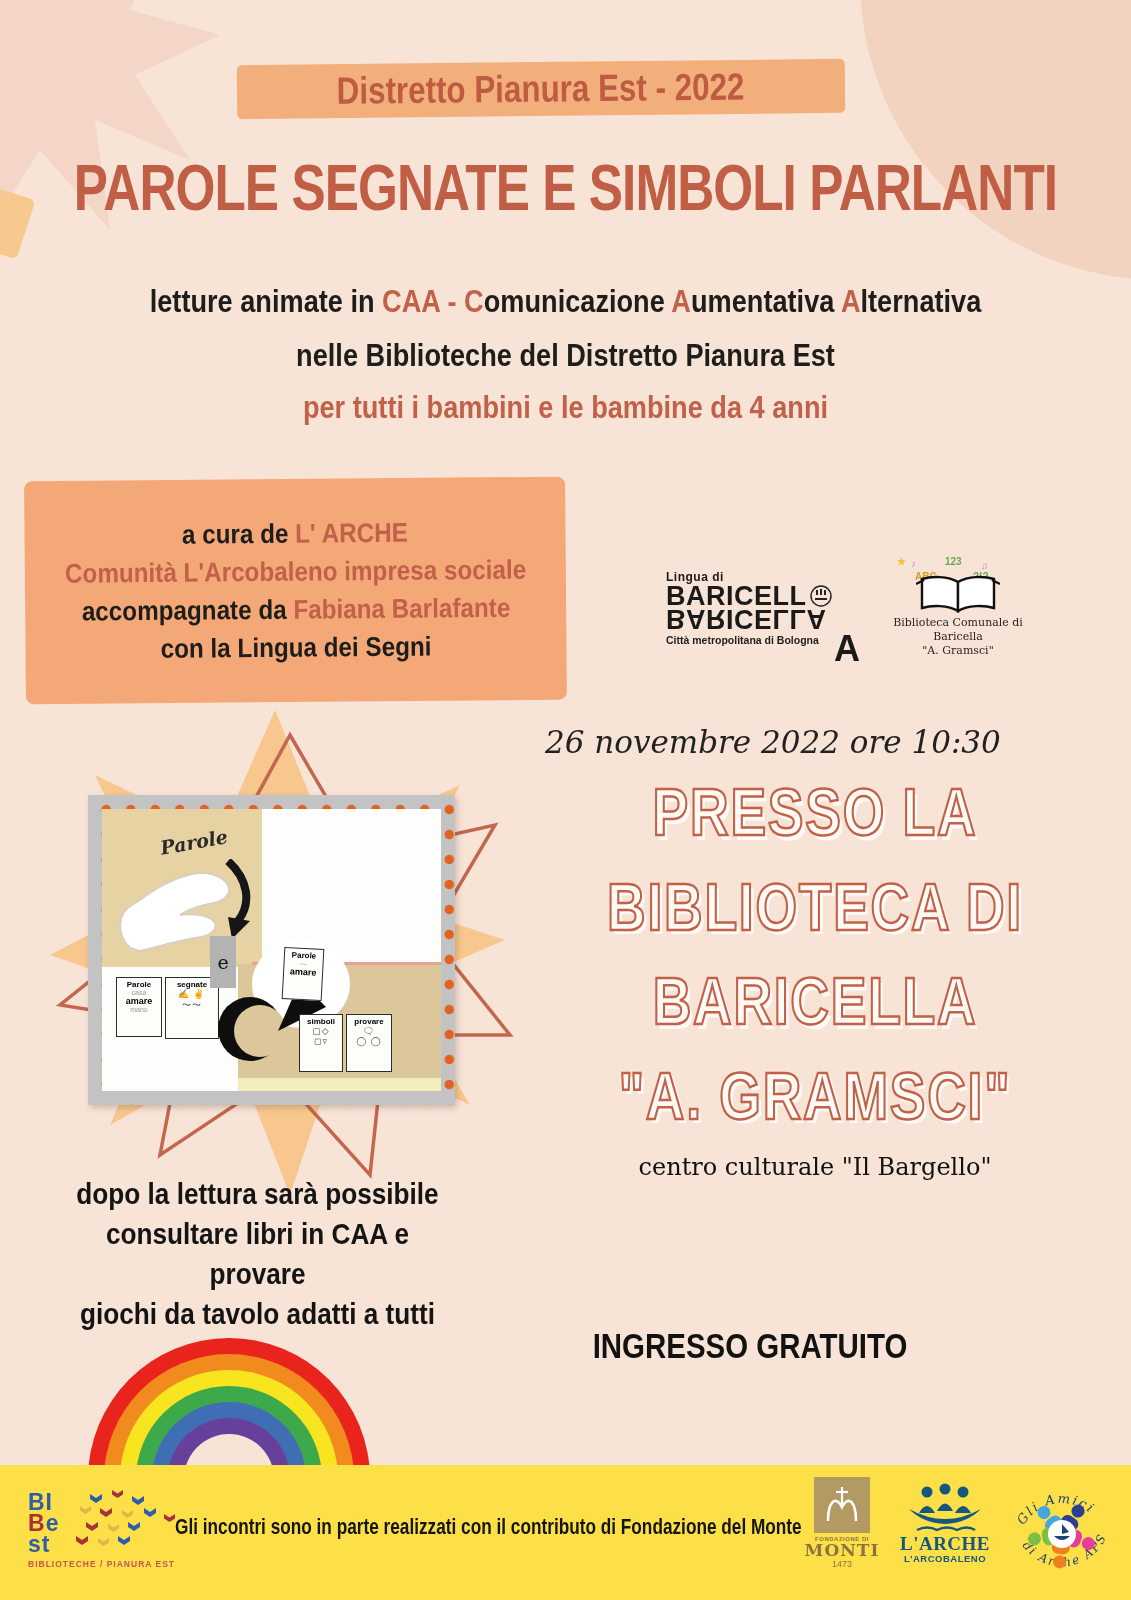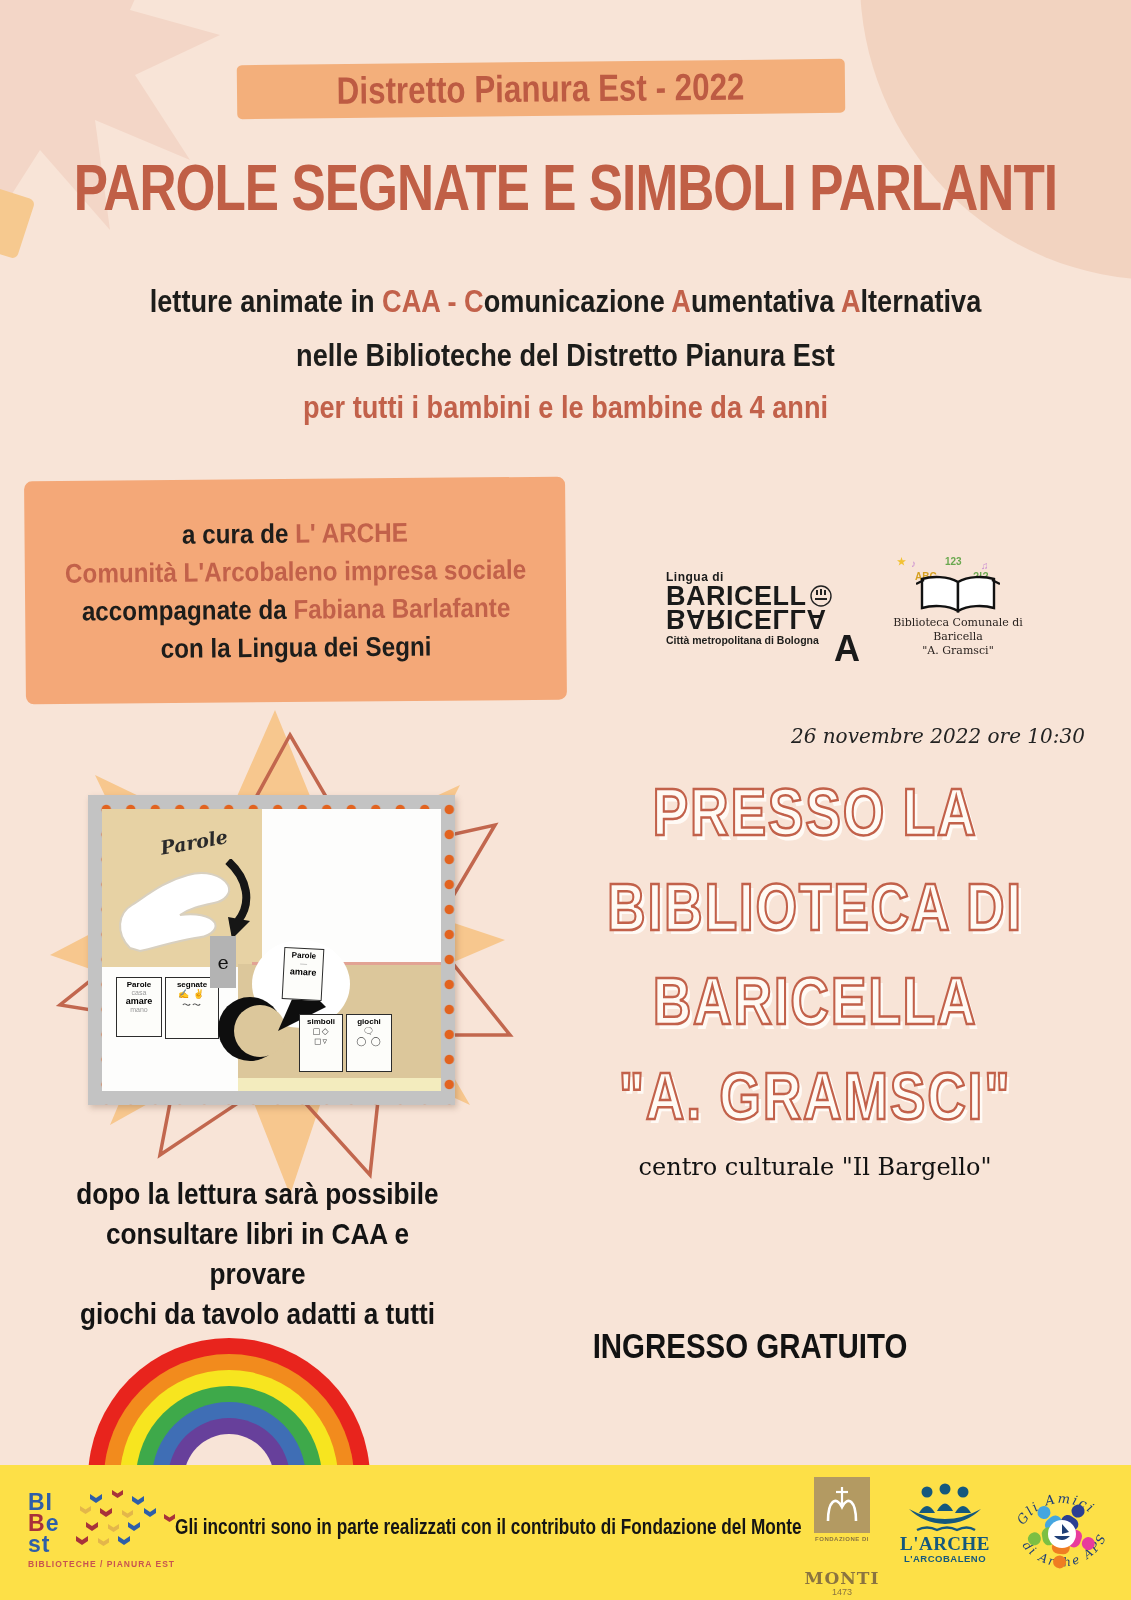--- a/index.html
+++ b/index.html
@@ -30,21 +30,21 @@
   .comune .nm{font-size:27px;font-weight:900;letter-spacing:0.5px;line-height:24px;display:flex;align-items:flex-start;gap:2px;}
   .comune .nm-mir{font-size:27px;font-weight:900;letter-spacing:0.5px;line-height:22px;transform:scaleY(-1);display:inline-block;}
   .comune .sub{position:static;transform:none;font-size:10.5px;font-weight:700;text-align:left;margin-top:2px;}
   .comune .biga{position:absolute;left:168px;top:58px;font-size:36px;font-weight:900;}
   
   .library{position:absolute;left:893px;top:558px;width:130px;text-align:center;color:#2a2320;}
   .library .deco{position:relative;height:58px;}
   .library .lbl{font-family:"DejaVu Serif",serif;font-weight:400;font-size:11px;line-height:14px;}
   .library .d{position:absolute;font-size:10px;font-weight:700;}
   
-  .event-date{position:absolute;left:545px;top:724px;width:540px;text-align:right;font-family:"DejaVu Serif",serif;font-style:italic;font-size:20px;color:#222;white-space:nowrap;}
+  .event-date{position:absolute;left:545px;top:724px;width:540px;text-align:left;font-family:"DejaVu Serif",serif;font-style:italic;font-size:31px;color:#222;white-space:nowrap;}
   .venue{position:absolute;left:545px;top:774px;width:540px;text-align:center;font-size:63px;line-height:90px;font-weight:900;letter-spacing:2px;color:#fffaf4;-webkit-text-stroke:2.4px #c2614a;text-shadow:4px 4px 0 rgba(255,252,248,0.9);transform:scale(0.85,1.05);white-space:nowrap;}
   .address{position:absolute;left:545px;top:1150px;width:540px;text-align:center;font-family:"DejaVu Serif",serif;font-size:24px;line-height:35px;color:#111;}
   .free-entry{position:absolute;left:480px;top:1328px;width:540px;text-align:center;font-size:31px;font-weight:900;color:#121212;letter-spacing:0px;transform:scale(0.95,1.15);white-space:nowrap;}
   
   .star-wrap{position:absolute;left:40px;top:705px;width:480px;height:500px;}
   
   .photo{position:absolute;left:88px;top:795px;width:367px;height:310px;background:#c3c3c3;background-image:radial-gradient(circle,#e2631f 4.2px,rgba(0,0,0,0) 5.2px);background-size:24.5px 25px;background-position:6px 2px;box-shadow:2px 3px 6px rgba(90,60,40,0.25);}
   .photo-inner{position:absolute;left:14px;top:14px;right:14px;bottom:14px;background:#fdfdfc;overflow:hidden;}
   .q-tl{position:absolute;left:0;top:0;width:160px;height:158px;background:#e7d2a4;}
   .q-br{position:absolute;left:136px;top:155px;right:0;bottom:6px;background:#dcc79b;}
@@ -76,21 +76,21 @@
   
   .footer{position:absolute;left:0;top:1465px;width:1131px;height:135px;background:#fde047;}
   .bibest{position:absolute;left:28px;top:27px;width:150px;height:95px;}
   .bibest .ltr{font-weight:800;font-size:23px;line-height:21px;letter-spacing:1px;}
   .bibest .blue{color:#2e5ea8;} .bibest .red{color:#a8323a;}
   .bibest .sub{position:static;transform:none;text-align:left;font-size:8.5px;font-weight:700;color:#c75450;letter-spacing:1px;margin-top:4px;white-space:nowrap;}
   .bird{position:absolute;display:block;clip-path:polygon(0 0,50% 45%,100% 0,100% 55%,50% 100%,0 55%);}
   .footer-text{position:absolute;left:175px;top:50px;font-size:21px;font-weight:800;color:#151515;transform:scale(0.82,1.05);transform-origin:left center;white-space:nowrap;}
   .fondazione{position:absolute;left:788px;top:12px;width:108px;text-align:center;color:#8a7440;}
   .fondazione .t1{font-size:6px;font-weight:700;letter-spacing:0.5px;margin-top:3px;}
-  .fondazione .t2{font-family:"DejaVu Serif",serif;font-size:17px;font-weight:700;letter-spacing:1px;line-height:17px;margin-top:28px;}
+  .fondazione .t2{font-family:"DejaVu Serif",serif;font-size:17px;font-weight:700;letter-spacing:1px;line-height:17px;}
   .fondazione .t3{font-size:9px;margin-top:0;}
   .arche{position:absolute;left:893px;top:18px;width:104px;text-align:center;color:#14587e;}
   .arche .t1{font-size:19px;font-weight:900;letter-spacing:0.5px;line-height:18px;font-family:Liberation Serif, serif;}
   .arche .t2{font-size:9.5px;font-weight:700;letter-spacing:0.5px;color:#14587e;}
   .amici{position:absolute;left:1006px;top:5px;width:112px;height:120px;}
 </style>
 </head>
 <body>
 
 <div class="poster">
@@ -217,21 +217,21 @@
         <div class="t1">Parole</div>
         <div class="t2">—</div>
         <div class="t3">amare</div>
       </div>
       <div class="mini-card" style="left:197px;top:205px;width:42px;height:56px;text-align:center;">
         <div class="t1">simboli</div>
         <div class="doodle">▢◇</div>
         <div class="doodle">◻▿</div>
       </div>
       <div class="mini-card" style="left:244px;top:205px;width:44px;height:56px;">
-        <div class="t1">giochi</div>
+        <div class="t1">provare</div>
         <div class="doodle">🗨</div>
         <div class="doodle">◯ ◯</div>
       </div>
     </div>
   </div>
 
   <div class="after">
     <div>dopo la lettura sarà possibile</div>
     <div>consultare libri in CAA e provare</div>
     <div>giochi da tavolo adatti a tutti</div>

